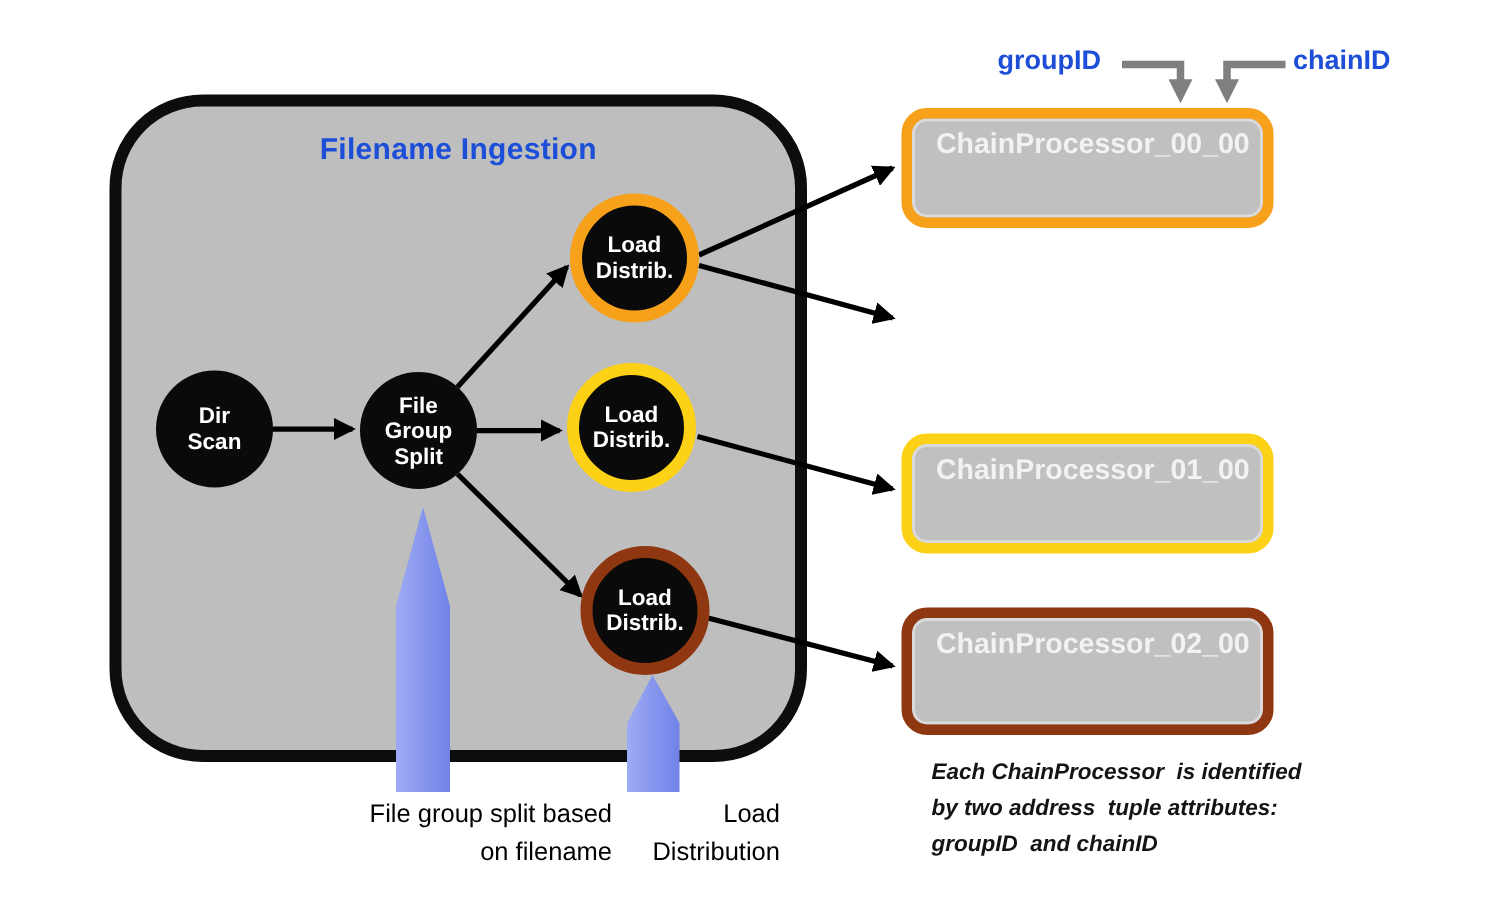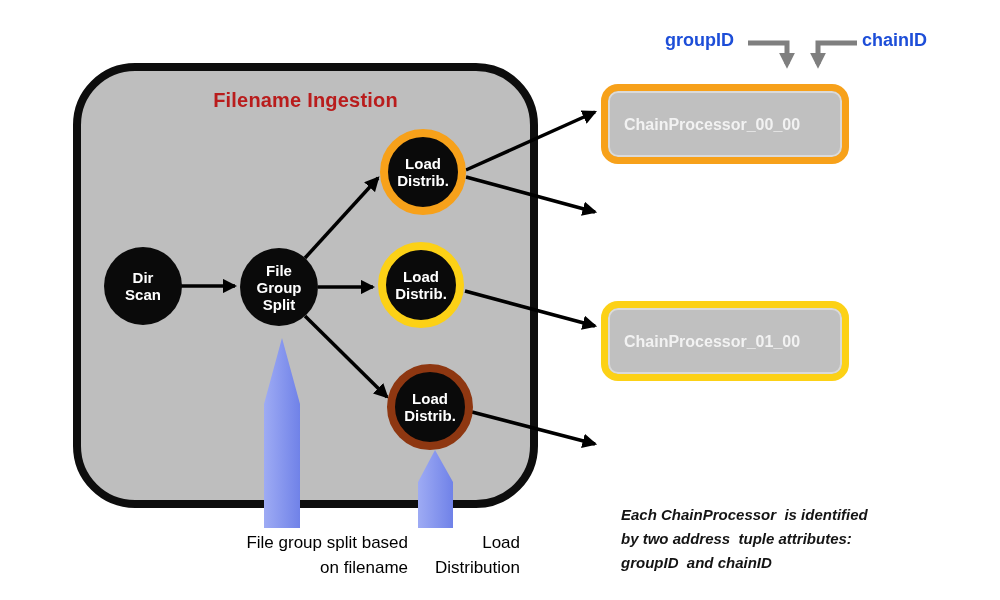--- a/index.html
+++ b/index.html
@@ -23,21 +23,21 @@
     z-index: 1;
   }
   .ingestion-title {
     position: absolute;
     left: 73px; top: 89px;
     width: 465px;
     text-align: center;
     font-size: 20px;
     font-weight: bold;
     letter-spacing: 0.2px;
-    color: #b91c1c;
+    color: #1d4ed8;
     z-index: 6;
   }
   
   .svg-layer { position: absolute; left: 0; top: 0; z-index: 2; }
   .svg-top   { position: absolute; left: 0; top: 0; z-index: 5; }
   
   .node {
     position: absolute;
     box-sizing: border-box;
     background: #0a0a0a;
@@ -62,24 +62,23 @@
   .proc {
     position: absolute;
     left: 601px;
     width: 248px; height: 80px;
     box-sizing: border-box;
     background: #C0C0C0;
     border-radius: 17px;
     box-shadow: inset 0 0 0 2px #dadada;
     color: #f2f2f2;
     font-weight: bold;
-    font-size: 16px;
-    padding: 25px 0 0 16px;
+    font-size: 19px;
+    padding: 7px 0 0 16px;
     z-index: 3;
-    margin-top: 12px;
   }
   .proc-1 { top: 72px;  border: 7px solid #F7A11A; }
   .proc-2 { top: 177px; border: 7px solid #F7A11A; }
   .proc-3 { top: 289px; border: 7px solid #FCD116; }
   .proc-4 { top: 405px; height: 85px; border: 7px solid #8E3711; }
   
   .callout {
     position: absolute;
     top: 30px;
     font-size: 18px;
@@ -166,20 +165,23 @@
     <span>Load</span>
     <span>Distrib.</span>
   </div>
 
   <div class="proc proc-1">
     <span>ChainProcessor_00_00</span>
   </div>
   <div class="proc proc-3">
     <span>ChainProcessor_01_00</span>
   </div>
+  <div class="proc proc-4">
+    <span>ChainProcessor_02_00</span>
+  </div>
 
   <svg class="svg-top" width="1000" height="600">
     <defs>
       <marker id="ahGray" viewBox="0 0 10 10" refX="7" refY="5" markerWidth="3.2" markerHeight="3.2" orient="auto">
         <path d="M0,0 L10,5 L0,10 z" fill="#7F7F7F"></path>
       </marker>
     </defs>
     <polyline points="748,43 787,43 787,64" fill="none" stroke="#7F7F7F" stroke-width="5" marker-end="url(#ahGray)"></polyline>
     <polyline points="857,43 818,43 818,64" fill="none" stroke="#7F7F7F" stroke-width="5" marker-end="url(#ahGray)"></polyline>
   </svg>

